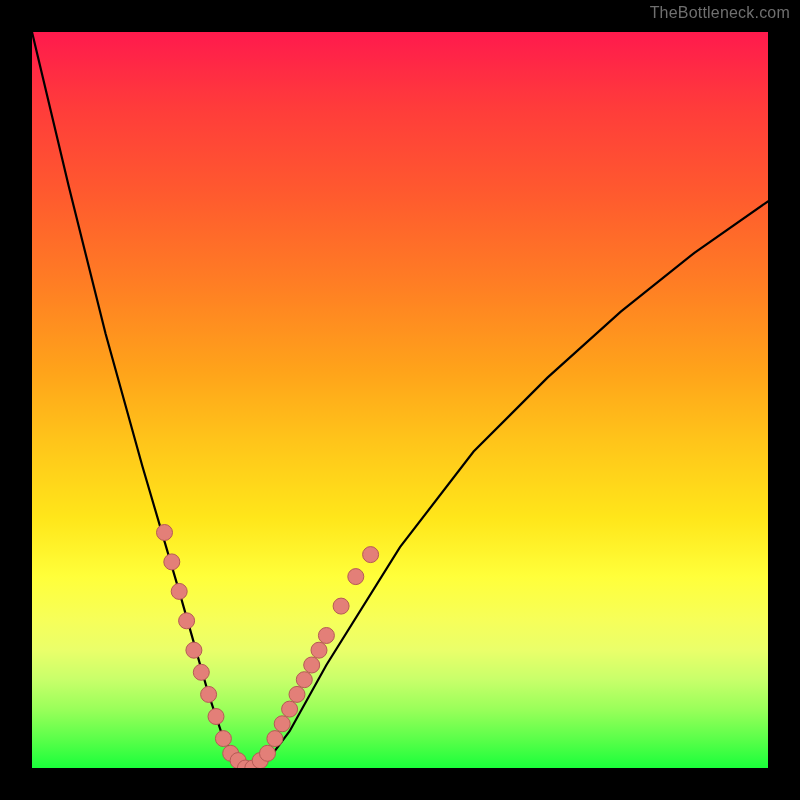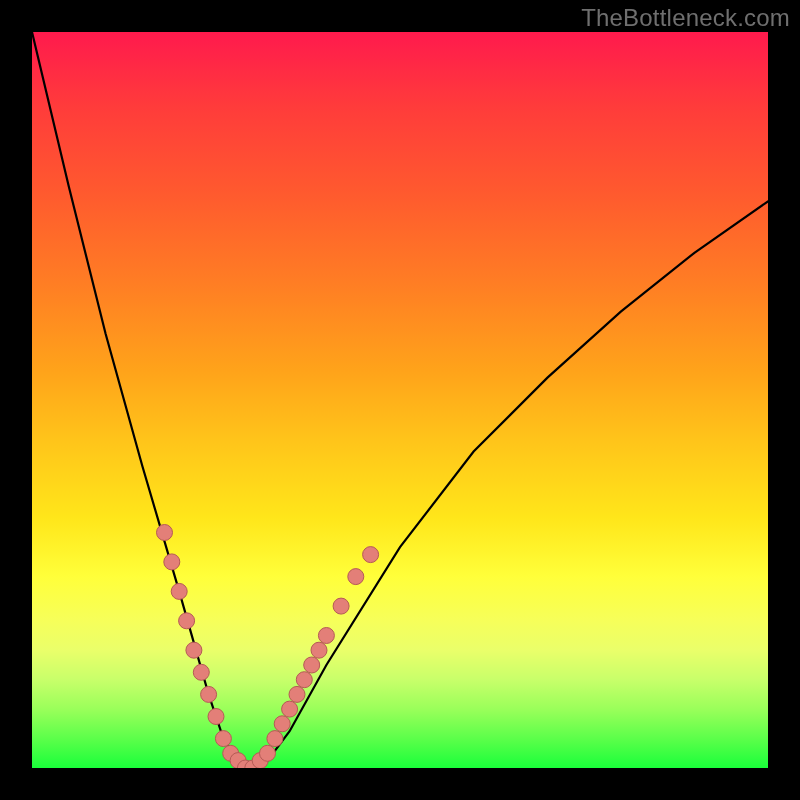--- a/index.html
+++ b/index.html
@@ -40,21 +40,21 @@
       #9aff5a 92%,
       #5cff4a 96%,
       #1aff3a 100%
     );
   }
   .watermark {
     position: absolute;
     top: 4px;
     right: 10px;
     color: #6f6f6f;
-    font-size: 24px;
+    font-size: 16px;
     font-weight: 500;
     letter-spacing: 0.2px;
     user-select: none;
   }
   svg.curve {
     position: absolute;
     left: 0;
     top: 0;
     width: 736px;
     height: 736px;

